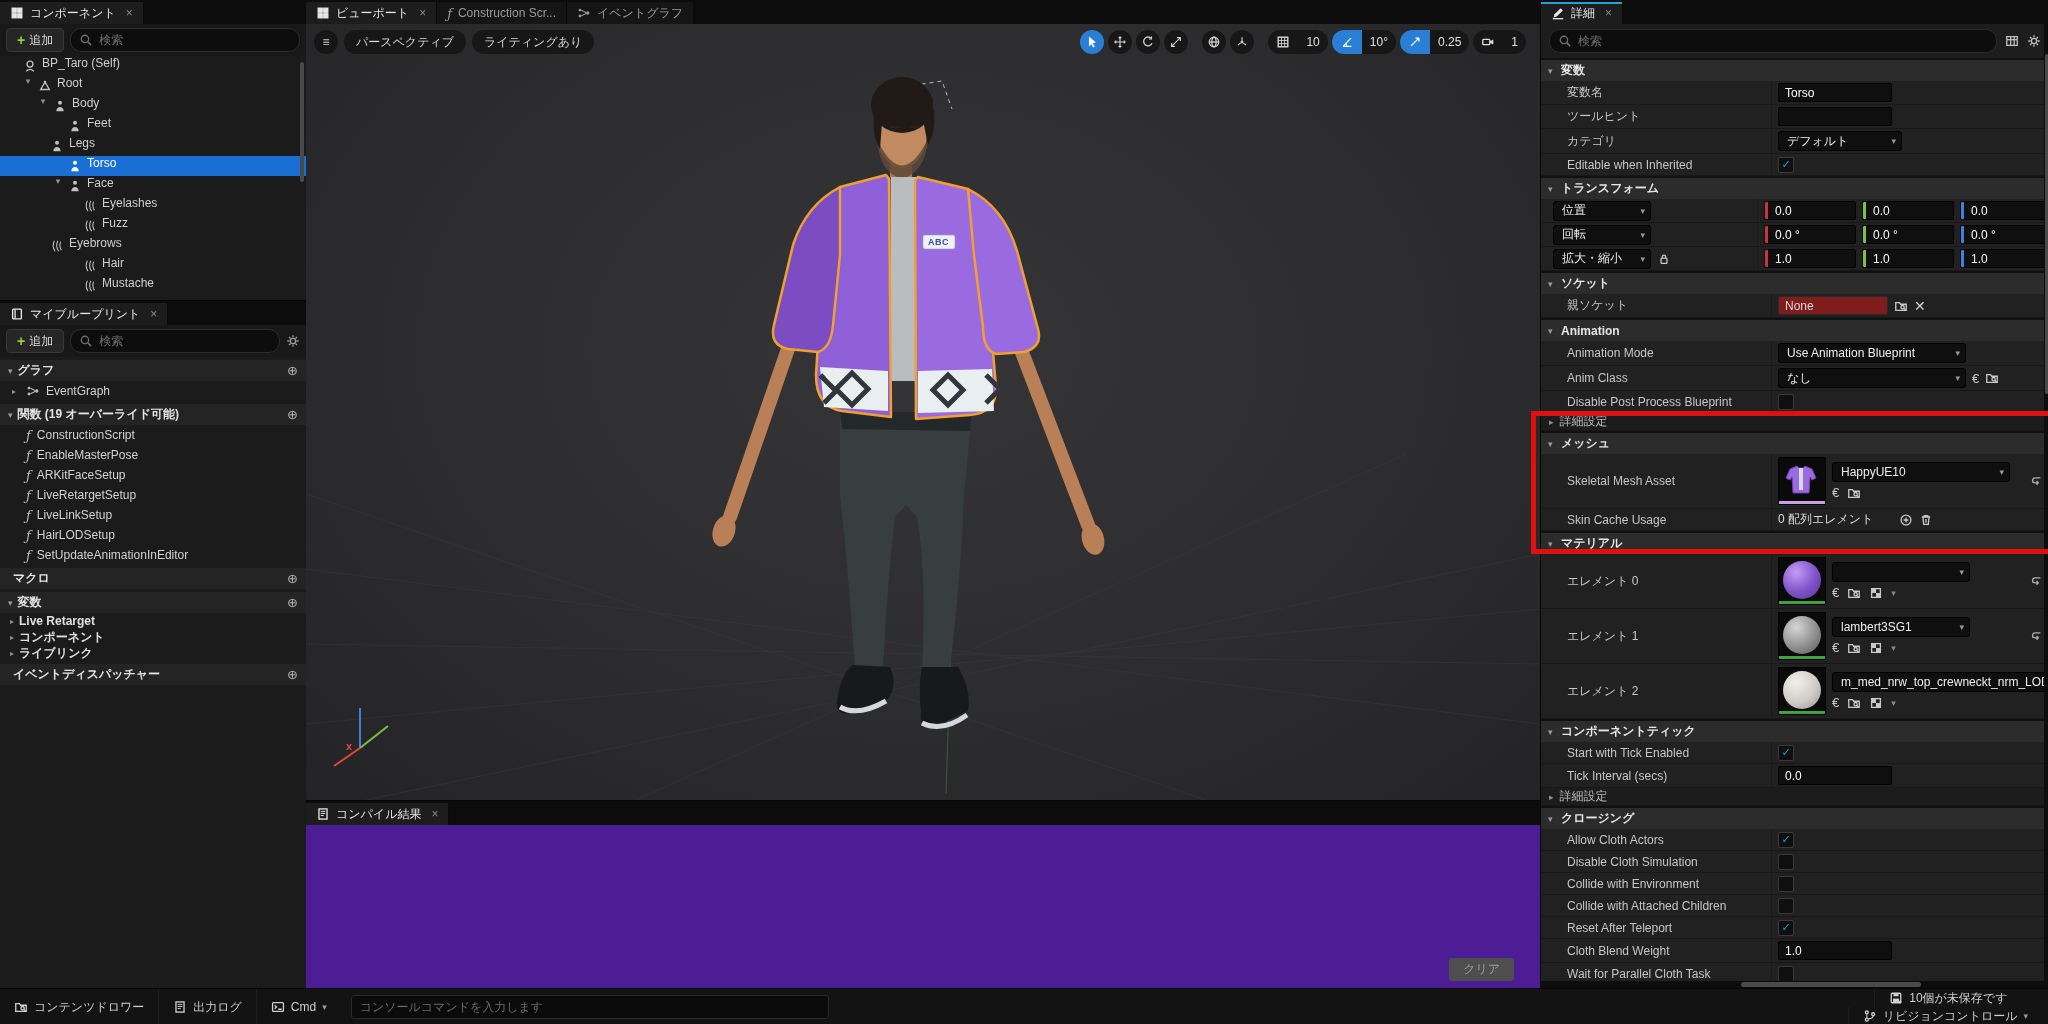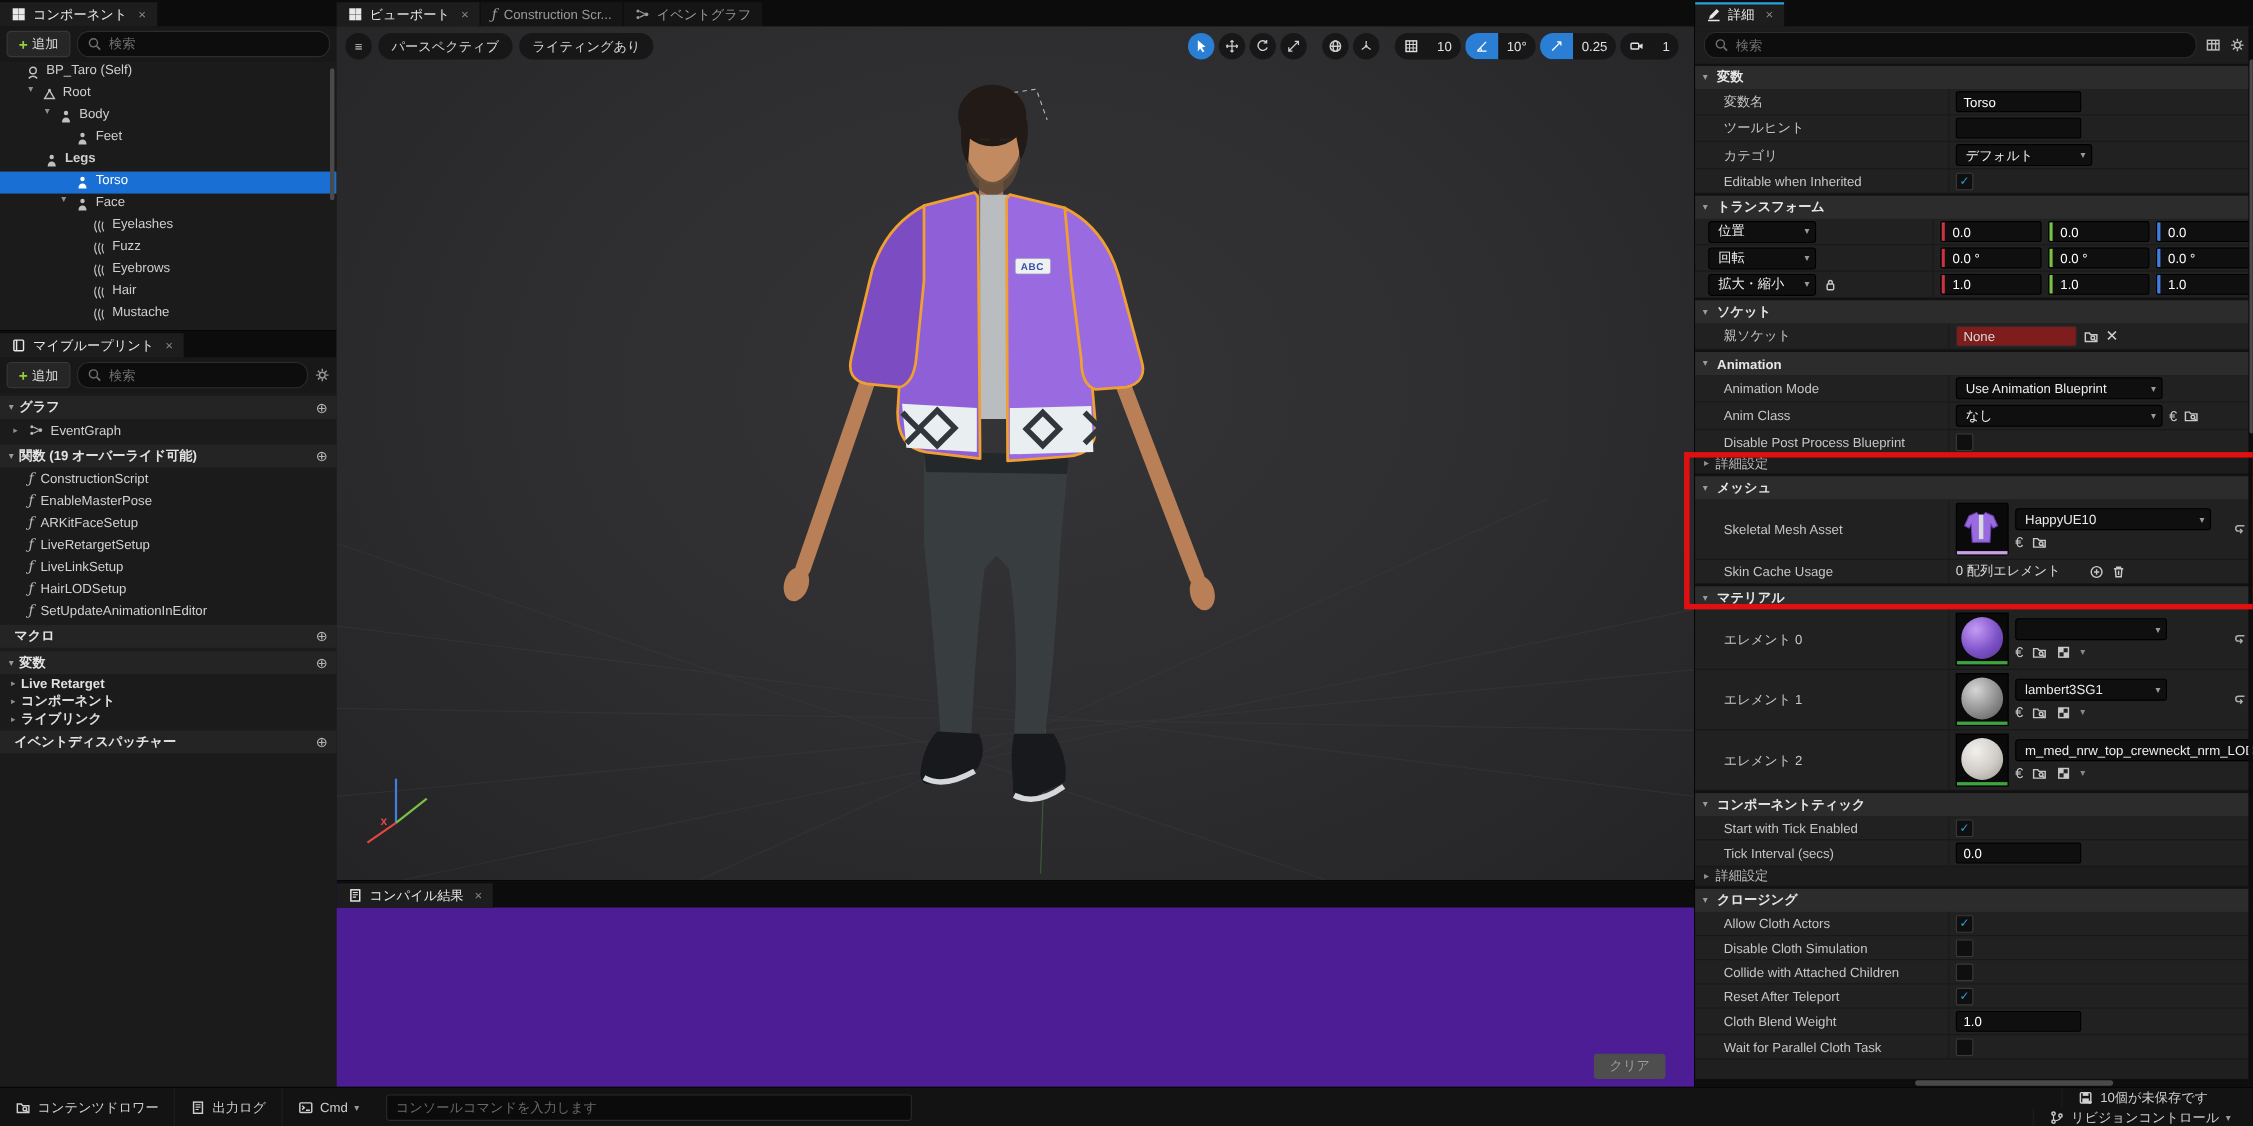--- a/index.html
+++ b/index.html
@@ -170,21 +170,21 @@
       <div class="trow" style="padding-left: 53px;">
         <span class="exp"></span>
         <i class="ic" style="color:#c0c0c0">
           <svg width="14" height="14" viewBox="0 0 16 16" fill="none" stroke="currentColor" stroke-width="1.5">
             <circle cx="8" cy="4.3" r="2.3" fill="currentColor" stroke="none"></circle>
             <path d="M3.8 14c0-3.1 1.8-5 4.2-5s4.2 1.9 4.2 5" fill="currentColor" stroke="none"></path>
           </svg>
         </i>
         <span>Feet</span>
       </div>
-      <div class="trow" style="padding-left: 25px; font-weight: bold;">
+      <div class="trow" style="padding-left: 35px;">
         <span class="exp"></span>
         <i class="ic" style="color:#c0c0c0">
           <svg width="14" height="14" viewBox="0 0 16 16" fill="none" stroke="currentColor" stroke-width="1.5">
             <circle cx="8" cy="4.3" r="2.3" fill="currentColor" stroke="none"></circle>
             <path d="M3.8 14c0-3.1 1.8-5 4.2-5s4.2 1.9 4.2 5" fill="currentColor" stroke="none"></path>
           </svg>
         </i>
         <span>Legs</span>
       </div>
       <div class="trow sel" style="padding-left: 53px;">
@@ -218,21 +218,21 @@
       </div>
       <div class="trow" style="padding-left: 68px;">
         <span class="exp"></span>
         <i class="ic" style="color:#c0c0c0">
           <svg width="14" height="14" viewBox="0 0 16 16" fill="none" stroke="currentColor" stroke-width="1.5">
             <path d="M5 2q-3.2 6 .8 12M9 2q-3.2 6 .8 12M12.2 3q-2.2 5 .8 10" stroke-width="1.2"></path>
           </svg>
         </i>
         <span>Fuzz</span>
       </div>
-      <div class="trow" style="padding-left: 68px;">
+      <div class="trow" style="padding-left: 35px;">
         <span class="exp"></span>
         <i class="ic" style="color:#c0c0c0">
           <svg width="14" height="14" viewBox="0 0 16 16" fill="none" stroke="currentColor" stroke-width="1.5">
             <path d="M5 2q-3.2 6 .8 12M9 2q-3.2 6 .8 12M12.2 3q-2.2 5 .8 10" stroke-width="1.2"></path>
           </svg>
         </i>
         <span>Eyebrows</span>
       </div>
       <div class="trow" style="padding-left: 68px;">
         <span class="exp"></span>
@@ -988,20 +988,26 @@
             <div class="cb on">✓</div>
           </div>
         </div>
         <div class="drow">
           <div class="dlabel">Disable Cloth Simulation</div>
           <div class="dvalue">
             <div class="cb">✓</div>
           </div>
         </div>
         <div class="drow">
+          <div class="dlabel">Collide with Environment</div>
+          <div class="dvalue">
+            <div class="cb">✓</div>
+          </div>
+        </div>
+        <div class="drow">
           <div class="dlabel">Collide with Attached Children</div>
           <div class="dvalue">
             <div class="cb">✓</div>
           </div>
         </div>
         <div class="drow">
           <div class="dlabel">Reset After Teleport</div>
           <div class="dvalue">
             <div class="cb on">✓</div>
           </div>

